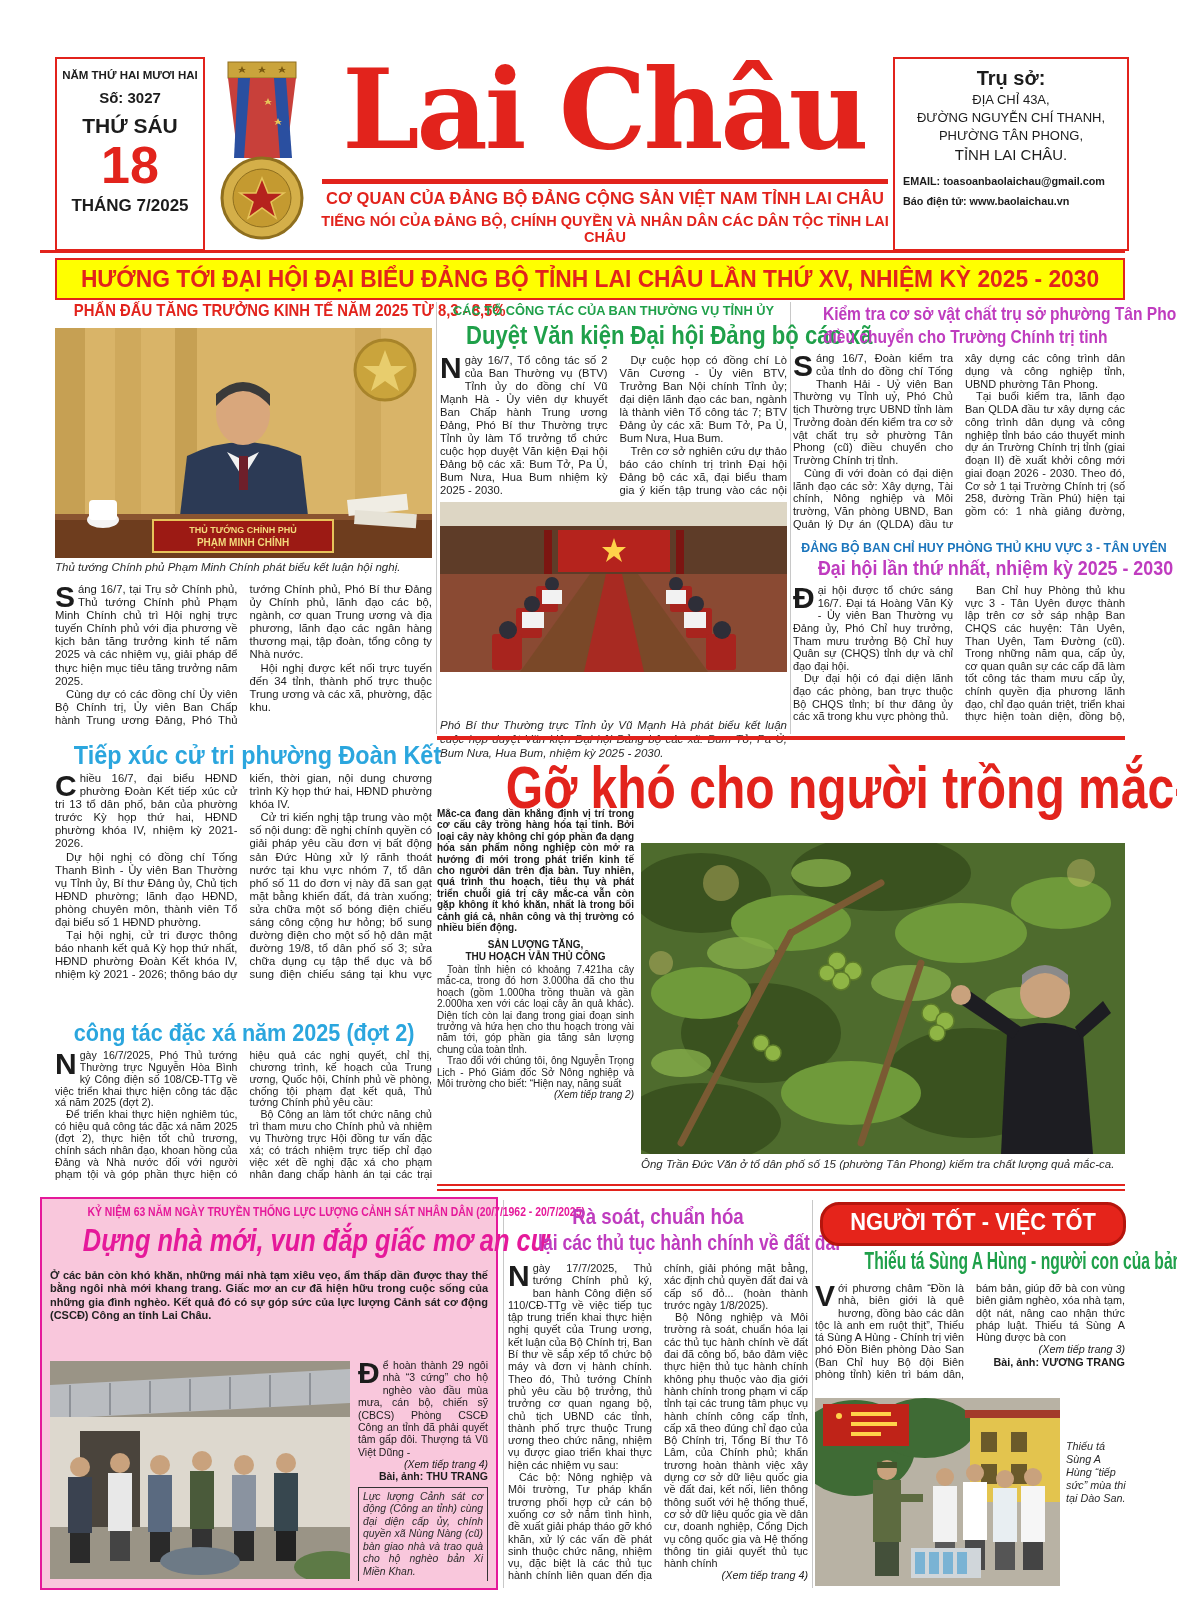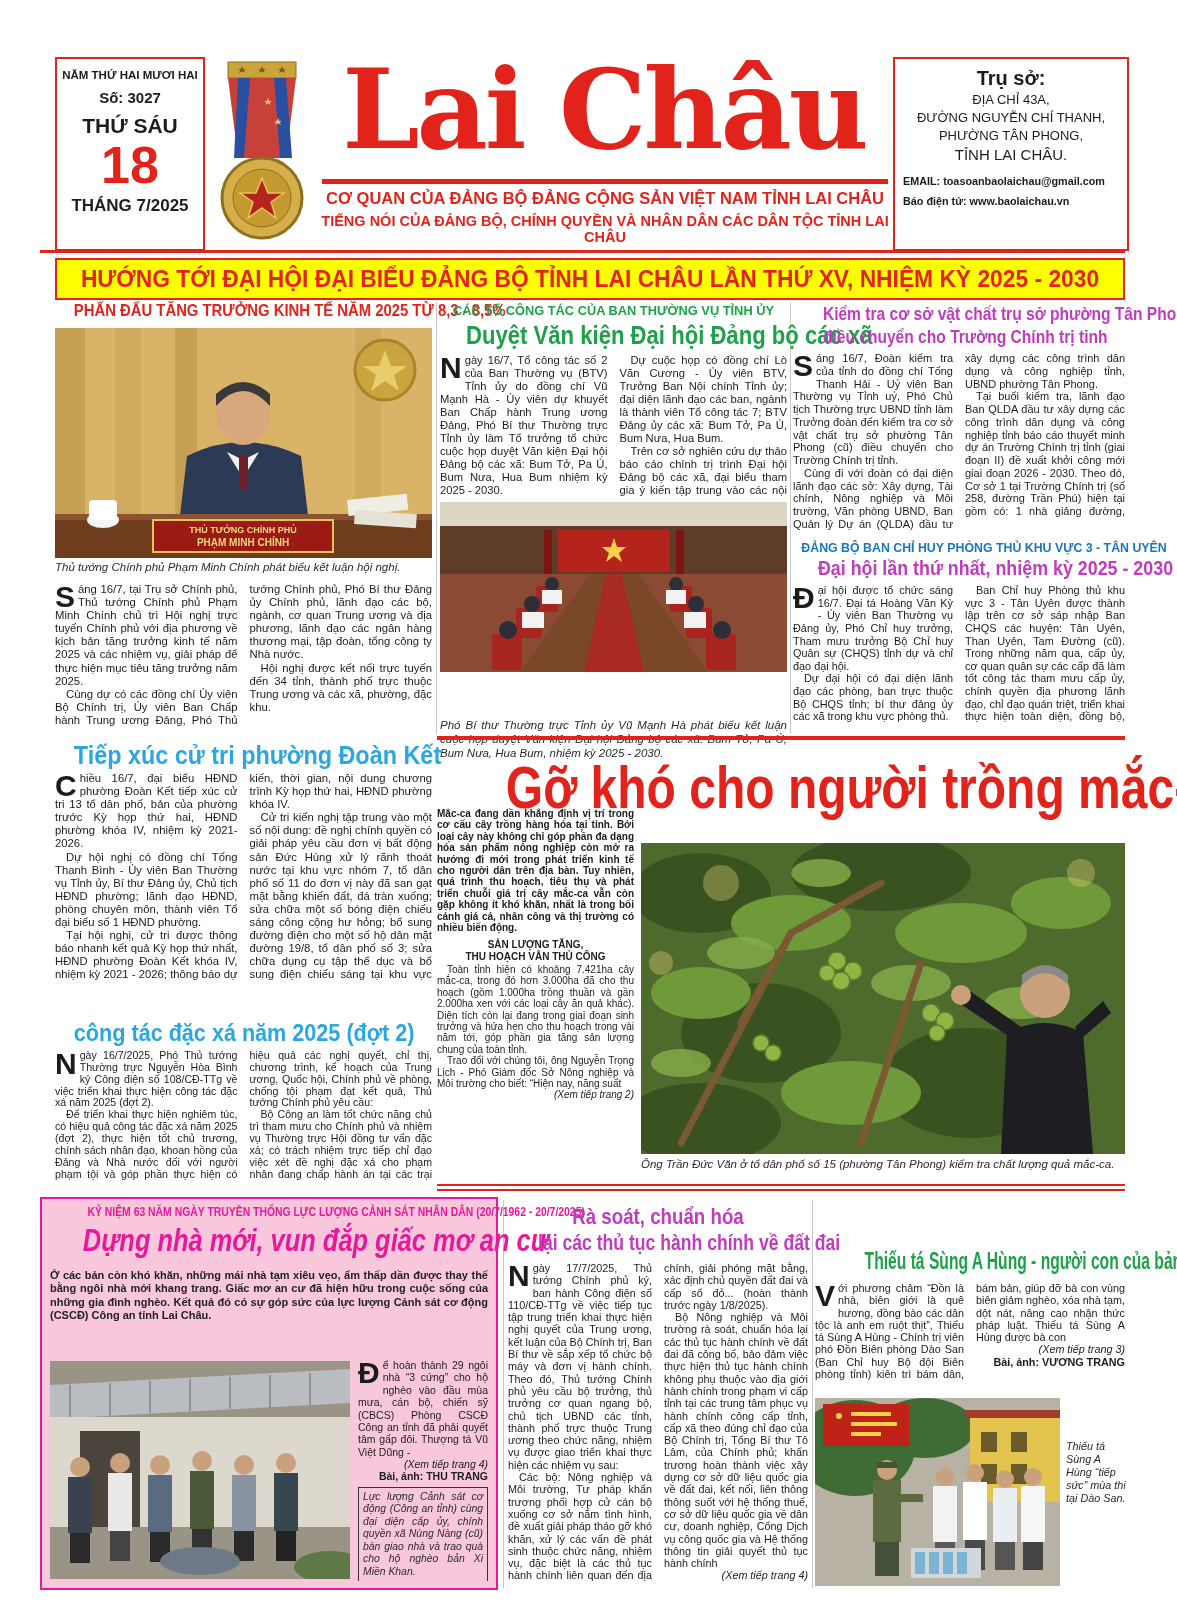--- a/index.html
+++ b/index.html
@@ -366,20 +366,23 @@
   <div class="abs center" style="left:508px;top:1230px;width:300px;">
     <span class="cond bold mag-t" style="--sx:0.8;font-size:22px;">lại các thủ tục hành chính về đất đai</span>
   </div>
   <div class="abs bt cols2" style="left:508px;top:1262px;width:300px;height:322px;font-size:10.8px;line-height:1.14;">
     <p class="dc"><span class="cap">N</span>gày 17/7/2025, Thủ tướng Chính phủ ký, ban hành Công điện số 110/CĐ-TTg về việc tiếp tục tập trung triển khai thực hiện nghị quyết của Trung ương, kết luận của Bộ Chính trị, Ban Bí thư về sắp xếp tổ chức bộ máy và đơn vị hành chính. Theo đó, Thủ tướng Chính phủ yêu cầu bộ trưởng, thủ trưởng cơ quan ngang bộ, chủ tịch UBND các tỉnh, thành phố trực thuộc Trung ương theo chức năng, nhiệm vụ được giao triển khai thực hiện các nhiệm vụ sau:</p>
     <p>Các bộ: Nông nghiệp và Môi trường, Tư pháp khẩn trương phối hợp cử cán bộ xuống cơ sở nắm tình hình, đề xuất giải pháp tháo gỡ khó khăn, xử lý các vấn đề phát sinh thuộc chức năng, nhiệm vụ, đặc biệt là các thủ tục hành chính liên quan đến địa chính, giải phóng mặt bằng, xác định chủ quyền đất đai và cấp sổ đỏ... (hoàn thành trước ngày 1/8/2025).</p>
     <p>Bộ Nông nghiệp và Môi trường rà soát, chuẩn hóa lại các thủ tục hành chính về đất đai đã công bố, bảo đảm việc thực hiện thủ tục hành chính không phụ thuộc vào địa giới hành chính trong phạm vi cấp tỉnh tại các trung tâm phục vụ hành chính công cấp tỉnh, cấp xã theo đúng chỉ đạo của Bộ Chính trị, Tổng Bí thư Tô Lâm, của Chính phủ; khẩn trương hoàn thành việc xây dựng cơ sở dữ liệu quốc gia về đất đai, kết nối, liên thông thông suốt với hệ thống thuế, cơ sở dữ liệu quốc gia về dân cư, doanh nghiệp, Cổng Dịch vụ công quốc gia và Hệ thống thông tin giải quyết thủ tục hành chính</p>
     <p class="cont">(Xem tiếp trang 4)</p>
   </div>
 
+  <div class="abs center" style="left:820px;top:1202px;width:300px;height:38px;background:#e5241b;border:3px solid #b5150d;border-radius:19px;">
+    <span class="cond bold" style="--sx:0.95;font-size:23px;line-height:34px;color:#ffffff;">NGƯỜI TỐT - VIỆC TỐT</span>
+  </div>
   <div class="abs center" style="left:815px;top:1248px;width:310px;">
     <span class="cond bold green-t" style="--sx:0.68;font-size:23px;">Thiếu tá Sùng A Hùng - người con của bản</span>
   </div>
   <div class="abs bt cols2" style="left:815px;top:1282px;width:310px;height:112px;font-size:10.8px;line-height:1.14;">
     <p class="dc"><span class="cap">V</span>ới phương châm “Đồn là nhà, biên giới là quê hương, đồng bào các dân tộc là anh em ruột thịt”, Thiếu tá Sùng A Hùng - Chính trị viên phó Đồn Biên phòng Dào San (Ban Chỉ huy Bộ đội Biên phòng tỉnh) kiên trì bám dân, bám bản, giúp đỡ bà con vùng biên giảm nghèo, xóa nhà tạm, dột nát, nâng cao nhận thức pháp luật. Thiếu tá Sùng A Hùng được bà con</p>
     <p class="cont">(Xem tiếp trang 3)</p>
     <p class="byline">Bài, ảnh: VƯƠNG TRANG</p>
   </div>
   <div class="abs" style="left:815px;top:1398px;width:245px;height:188px;">
     <svg width="245" height="188" viewBox="0 0 245 188" preserveAspectRatio="none">

